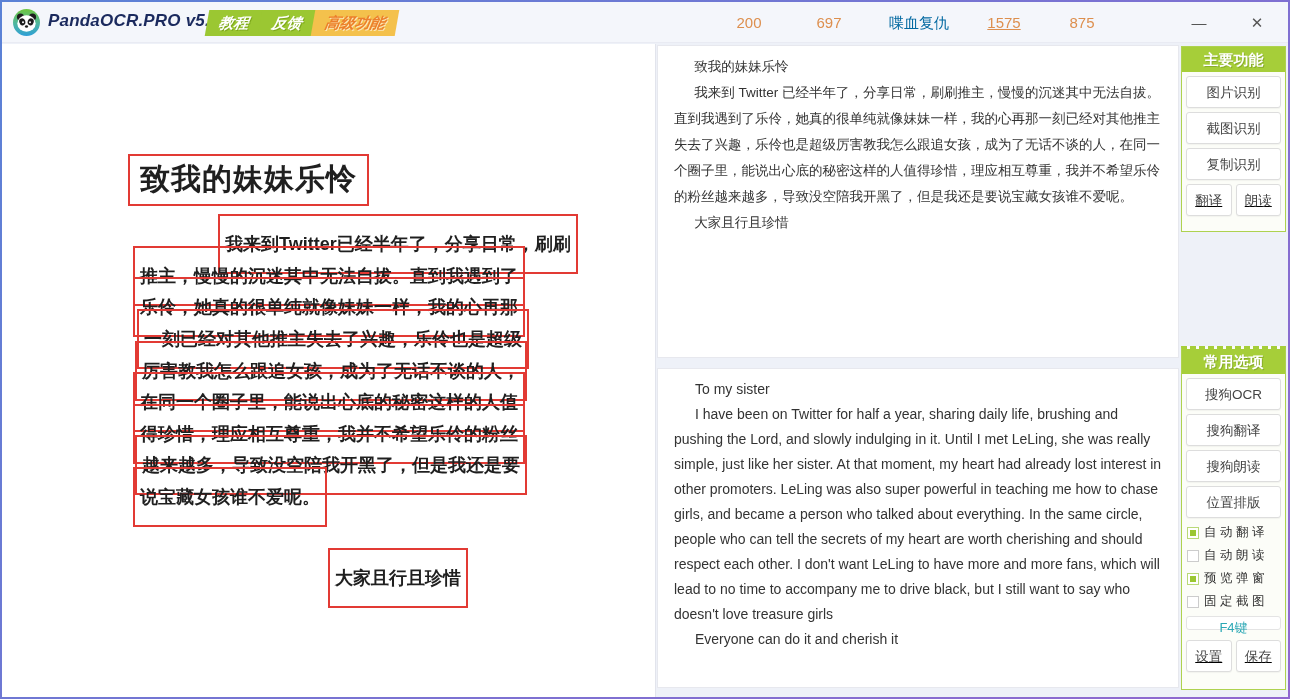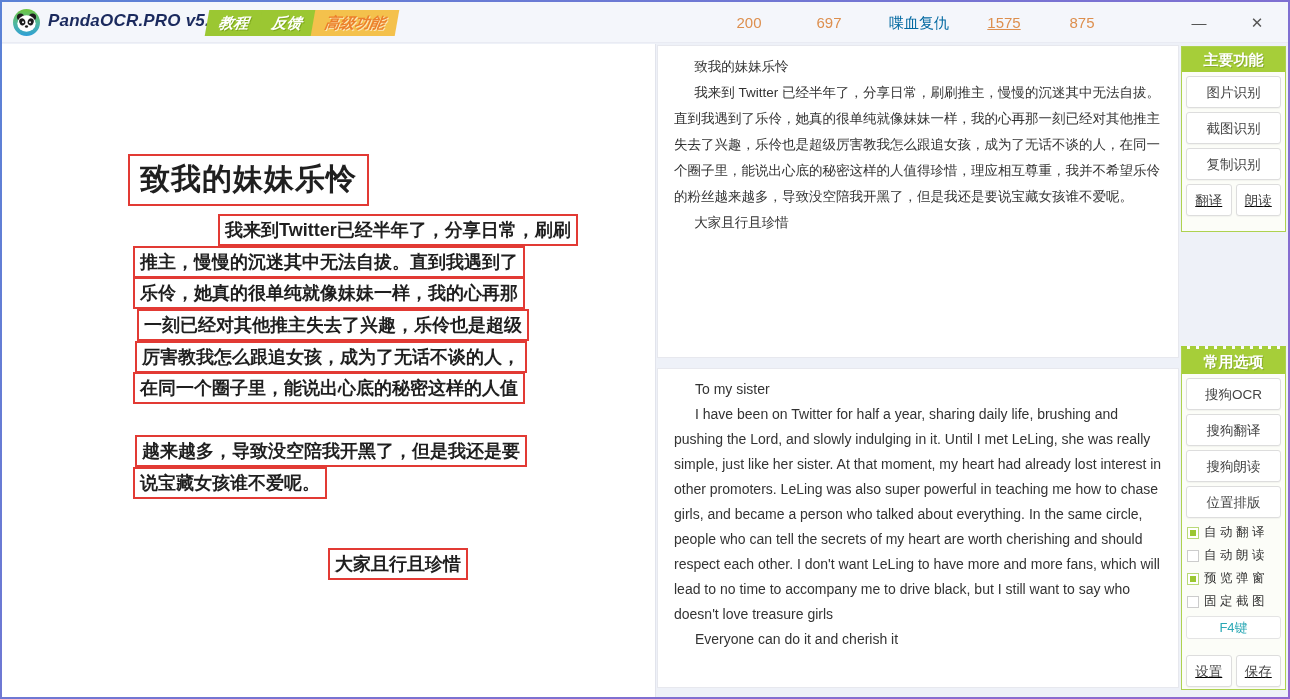--- a/index.html
+++ b/index.html
@@ -27,21 +27,21 @@
   .stat.gray { color:#0369a1; }
   .win-ctl { position:absolute; top:8px; width:28px; height:26px; text-align:center; line-height:26px;
     font-size:15px; color:#555; cursor:pointer; }
 
   
   .left-panel { position:absolute; top:42px; left:0; width:654px; bottom:0; background:#ffffff;
     border-right:1px solid #e2e4ec; }
   .rbox { position:absolute; display:inline-block; white-space:nowrap; border:2px solid #e23a34;
     color:#1f1f1f; background:transparent; }
   .rbox.title { font-size:30px; font-weight:bold; padding:3px 10px 4px; letter-spacing:1px; }
-  .rbox.line { font-size:18px; font-weight:600; padding:2px 5px; }
+  .rbox.line { font-size:18px; font-weight:600; padding:16px 5px; }
 
   
   .text-panel { position:absolute; left:655px; width:522px; background:#fff;
     border:1px solid #e7e8ee; padding:8px 14px 8px 16px; overflow:hidden;
     font-size:13.5px; color:#333; }
   .panel-cn { top:43px; height:313px; line-height:26px; }
   .panel-en { top:366px; height:320px; line-height:25px; font-size:14px; }
   .text-panel p { text-indent:1.5em; }
 
   
@@ -55,21 +55,21 @@
     border:1px solid #ddd; border-radius:3px; text-align:center; font-size:13.5px; color:#444;
     cursor:pointer; box-shadow:0 1px 1px rgba(0,0,0,0.04); }
   .sb-row { display:flex; gap:4px; margin:4px 4px 0;text-decoration:underline; }
   .sb-row .sb-btn { flex:1; margin:0; }
   .chk-row { display:flex; align-items:center; margin:6px 5px 0; cursor:pointer; }
   .chk-box { width:12px; height:12px; border:1px solid #ccc; background:#fff; margin-right:5px;
     flex:none; position:relative; }
   .chk-box.checked { border-color:#b9d977; }
   .chk-box.checked::after { content:""; position:absolute; inset:2px; background:#9bc732; }
   .chk-label { font-size:12.5px; color:#333; letter-spacing:3.5px; white-space:nowrap; }
-  .f4-btn { display:block; margin:6px 4px 16px; height:23px; line-height:22px; background:#fff;
+  .f4-btn { display:block; margin:6px 4px 10px; height:14px; line-height:22px; background:#fff;
     border:1px solid #e4e4e4; border-radius:3px; text-align:center; font-size:13px; color:#2ba8b5;
     cursor:pointer; }
 </style>
 </head>
 <body>
 
 <div class="window">
   <div class="inner">
 
     <div class="titlebar">
@@ -108,20 +108,21 @@
     </div>
 
     <div class="left-panel">
       <div class="rbox title" style="left:126px; top:110px;">致我的妹妹乐怜</div>
       <div class="rbox line" style="left:216px; top:170px;">我来到Twitter已经半年了，分享日常，刷刷</div>
       <div class="rbox line" style="left:131px; top:202px;">推主，慢慢的沉迷其中无法自拔。直到我遇到了</div>
       <div class="rbox line" style="left:131px; top:233px;">乐伶，她真的很单纯就像妹妹一样，我的心再那</div>
       <div class="rbox line" style="left:135px; top:265px;">一刻已经对其他推主失去了兴趣，乐伶也是超级</div>
       <div class="rbox line" style="left:133px; top:297px;">厉害教我怎么跟追女孩，成为了无话不谈的人，</div>
       <div class="rbox line" style="left:131px; top:328px;">在同一个圈子里，能说出心底的秘密这样的人值</div>
+      <div class="rbox line" style="left:131px; top:360px;">得珍惜，理应相互尊重，我并不希望乐伶的粉丝</div>
       <div class="rbox line" style="left:133px; top:391px;">越来越多，导致没空陪我开黑了，但是我还是要</div>
       <div class="rbox line" style="left:131px; top:423px;">说宝藏女孩谁不爱呢。</div>
       <div class="rbox line" style="left:326px; top:504px;">大家且行且珍惜</div>
     </div>
 
     <div class="text-panel panel-cn">
       <p>致我的妹妹乐怜</p>
       <p>我来到 Twitter 已经半年了，分享日常，刷刷推主，慢慢的沉迷其中无法自拔。直到我遇到了乐伶，她真的很单纯就像妹妹一样，我的心再那一刻已经对其他推主失去了兴趣，乐伶也是超级厉害教我怎么跟追女孩，成为了无话不谈的人，在同一个圈子里，能说出心底的秘密这样的人值得珍惜，理应相互尊重，我并不希望乐伶的粉丝越来越多，导致没空陪我开黑了，但是我还是要说宝藏女孩谁不爱呢。</p>
       <p>大家且行且珍惜</p>
     </div>

